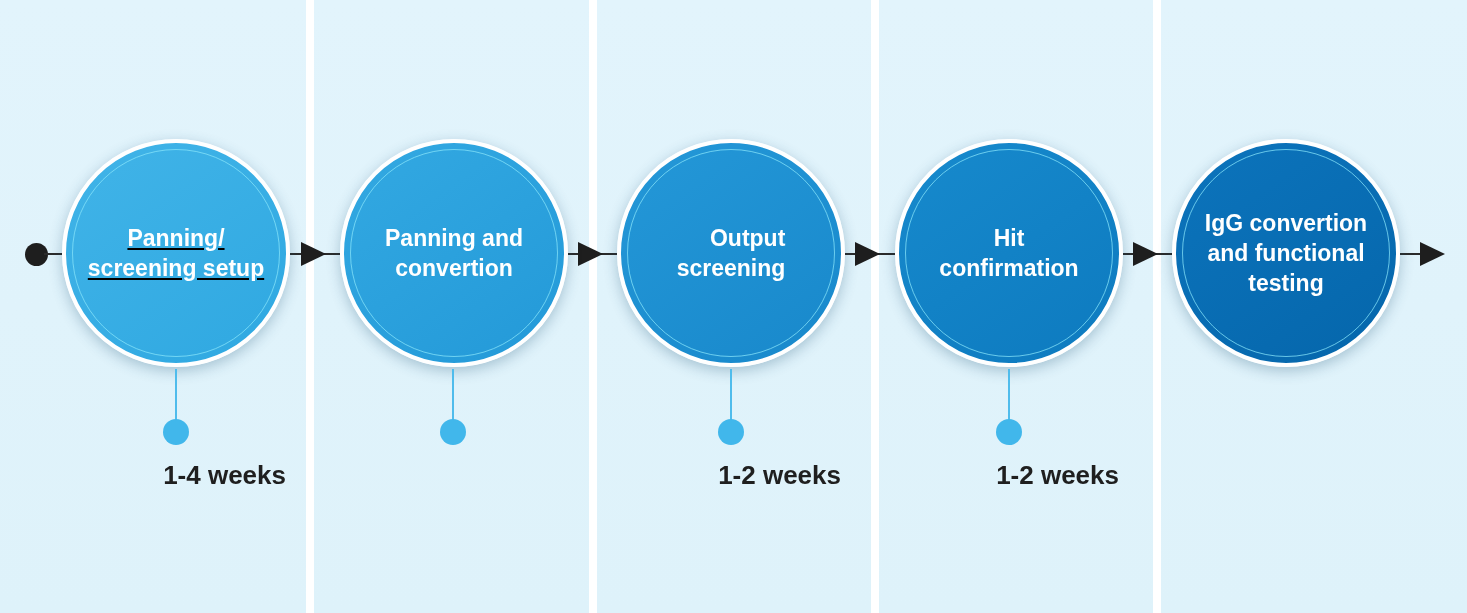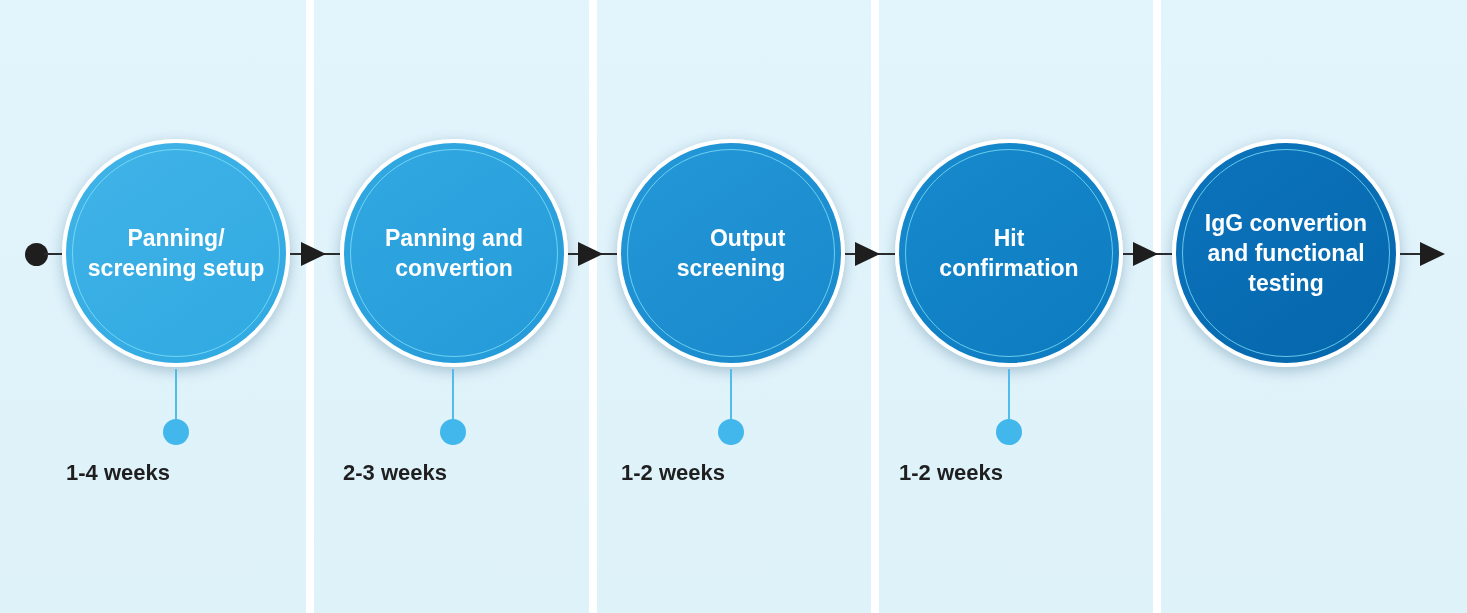--- a/index.html
+++ b/index.html
@@ -32,21 +32,21 @@
   .stage-label {
     color:#ffffff; font-weight:700; font-size:23px; line-height:30px;
     white-space:pre-line; padding:0 10px;
   }
   .fill-0 { background:linear-gradient(145deg,#41b4e8 0%,#2fa8e1 100%); }
   .fill-1 { background:linear-gradient(145deg,#33a9e2 0%,#2399d8 100%); }
   .fill-2 { background:linear-gradient(145deg,#2498d8 0%,#1888cb 100%); }
   .fill-3 { background:linear-gradient(145deg,#178acd 0%,#0d7abf 100%); }
   .fill-4 { background:linear-gradient(145deg,#0c74bc 0%,#0566ab 100%); }
 
-  .pos-0 { left:62px; }
+  .pos-0 { left:62px;text-decoration:underline; }
   .pos-1 { left:340px; }
   .pos-2 { left:617px;text-align:right; }
   .pos-3 { left:895px;align-items:center; }
   .pos-4 { left:1172px; }
 
   .start-dot {
     position:absolute; left:25px; top:243px; width:23px; height:23px;
     border-radius:50%; background:#1e1e1e;
   }
   .start-line { position:absolute; left:44px; top:253px; width:20px; height:2px; background:#2b2b2b; }
@@ -72,22 +72,22 @@
   .drop-line { position:absolute; top:369px; width:2px; height:52px; background:#4fbcec; }
   .dl-0 { left:175px; } .dl-1 { left:452px; } .dl-2 { left:730px; } .dl-3 { left:1008px; }
 
   .duration-dot {
     position:absolute; top:419px; width:26px; height:26px;
     border-radius:50%; background:#41b7eb;
   }
   .dd-0 { left:163px; } .dd-1 { left:440px; } .dd-2 { left:718px; } .dd-3 { left:996px; }
 
   .duration-label {
-    position:absolute; top:460px; width:220px; text-align:left;
-    color:#1f1f1f; font-weight:700; font-size:22px;
+    position:absolute; top:460px; width:220px; text-align:right;
+    color:#1f1f1f; font-weight:700; font-size:26px;
   }
   .tl-0 { left:66px; } .tl-1 { left:343px; } .tl-2 { left:621px; } .tl-3 { left:899px; }
 </style>
 </head>
 <body>
 
 <div class="canvas">
 
   <div class="column col-0"></div>
   <div class="column col-1"></div>
@@ -130,21 +130,20 @@
 and functional
 testing</div>
   </div>
 
   <div class="drop-line dl-0"></div>
   <div class="duration-dot dd-0"></div>
   <div class="duration-label tl-0">1-4 weeks</div>
 
   <div class="drop-line dl-1"></div>
   <div class="duration-dot dd-1"></div>
-  <div class="duration-label tl-1">2-3 weeks</div>
 
   <div class="drop-line dl-2"></div>
   <div class="duration-dot dd-2"></div>
   <div class="duration-label tl-2">1-2 weeks</div>
 
   <div class="drop-line dl-3"></div>
   <div class="duration-dot dd-3"></div>
   <div class="duration-label tl-3">1-2 weeks</div>
 
 </div>

